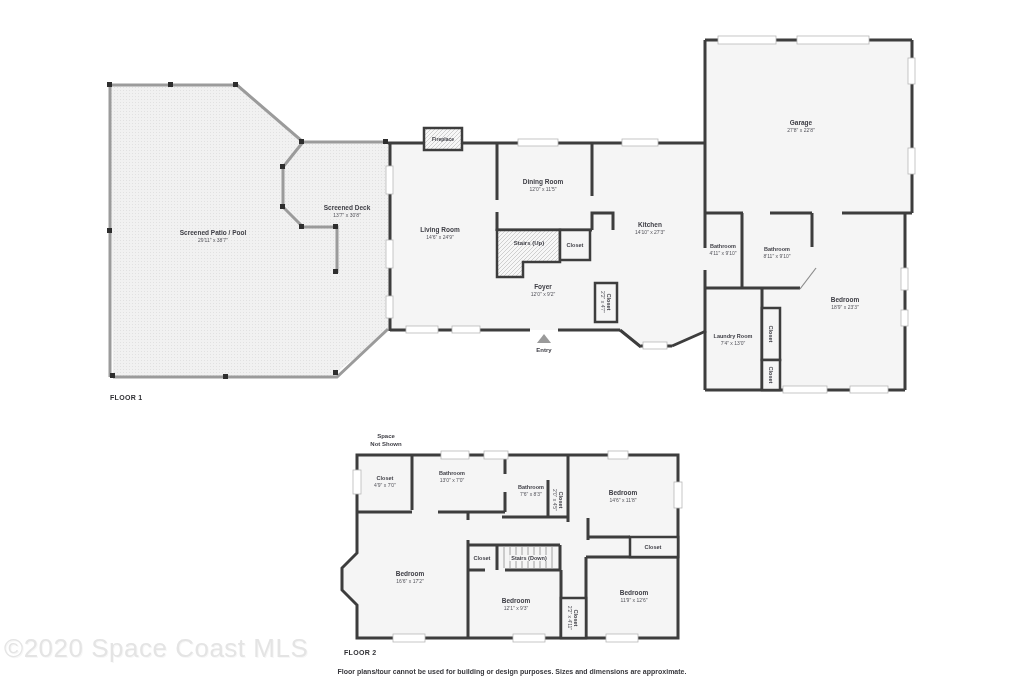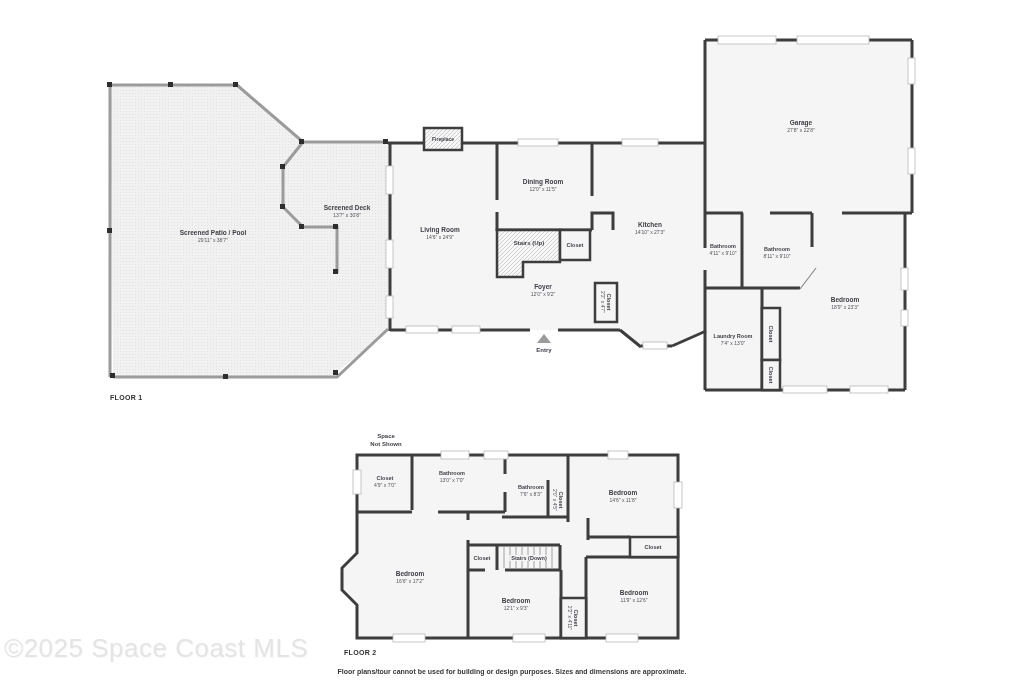--- a/index.html
+++ b/index.html
@@ -245,15 +245,15 @@
   </div>
   <div class="feat" style="left:653px;top:547px">Closet</div>
   <div class="feat" style="left:482px;top:558px">Closet</div>
   <div class="feat" style="left:529px;top:558px;background:#f5f5f5;padding:0 2px">Stairs (Down)</div>
   <div class="feat vrot" style="left:573px;top:618px">
     <div>Closet</div>
     <div class="rdim">2'2" x 4'11"</div>
   </div>
   <div class="floor-tag" style="left:344px;top:649px">FLOOR 2</div>
 
-  <div class="watermark">©2025 Space Coast MLS</div>
+  <div class="watermark">©2020 Space Coast MLS</div>
   <div class="disclaimer">Floor plans/tour cannot be used for building or design purposes. Sizes and dimensions are approximate.</div>
 </div>
 
 </body></html>

